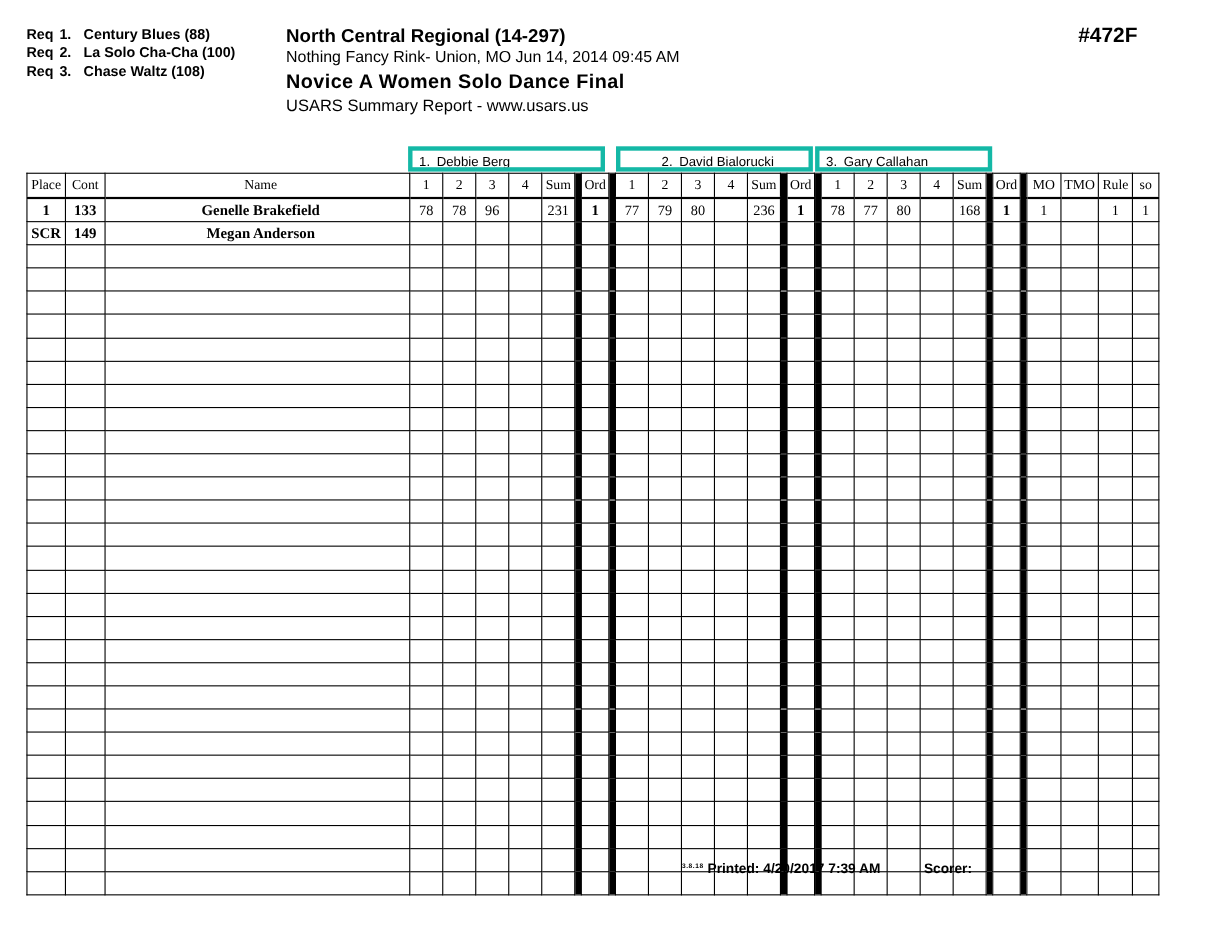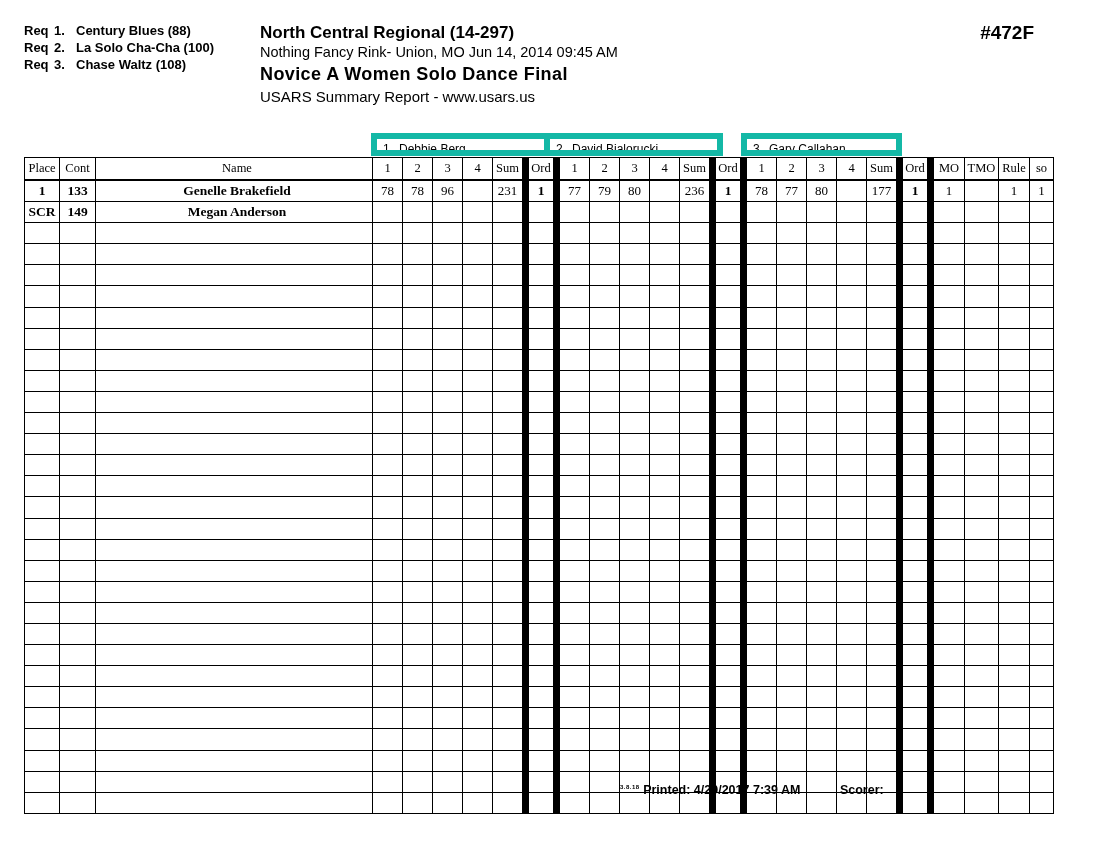--- a/index.html
+++ b/index.html
@@ -73,21 +73,21 @@
   .judges {
     position: absolute;
     left: 371px;
     top: 133px;
     height: 23px;
   }
   .judge-box {
     position: absolute;
     top: 0;
     height: 23px;
-    border: 6px solid #14b8a6;
+    border: 4px solid #14b8a6;
     box-sizing: border-box;
     font-size: 12px;
     line-height: 21px;
     white-space: nowrap;
     overflow: hidden;
   }
   .judge-box .jn { display: inline-block; padding-left: 6px; }
   .judge-box .jnm { padding-left: 6px; }
 
   
@@ -168,21 +168,21 @@
   <div class="h-class">Novice A Women Solo Dance Final</div>
   <div class="h-report">USARS Summary Report - www.usars.us</div>
 </div>
 
 <div class="code">#472F</div>
 
 <div class="judges">
   <div class="judge-box" id="jb0" style="left:0px; width:179px;">
     <span class="jn">1.</span><span class="jnm">Debbie Berg</span>
   </div>
-  <div class="judge-box" id="jb1" style="left:173px; width:179px;">
+  <div class="judge-box" id="jb1" style="left:189px; width:179px;text-align:center;">
     <span class="jn">2.</span><span class="jnm">David Bialorucki</span>
   </div>
   <div class="judge-box" id="jb2" style="left:370px; width:161px;">
     <span class="jn">3.</span><span class="jnm">Gary Callahan</span>
   </div>
 </div>
 
 <table class="grid">
   <colgroup>
     <col style="width:35px">
@@ -274,21 +274,21 @@
         <td class="score">80</td>
         <td class="score"></td>
         <td class="score">236</td>
         <td class="sep"></td>
         <td>1</td>
         <td class="sep"></td>
         <td class="score">78</td>
         <td class="score">77</td>
         <td class="score">80</td>
         <td class="score"></td>
-        <td class="score">177</td>
+        <td class="score">168</td>
         <td class="sep"></td>
         <td>1</td>
         <td class="sep"></td>
         <td class="score">1</td>
         <td class="score"></td>
         <td class="score">1</td>
         <td class="score">1</td>
       </tr>
       <tr class="datarow">
         <td class="c-place">SCR</td>

